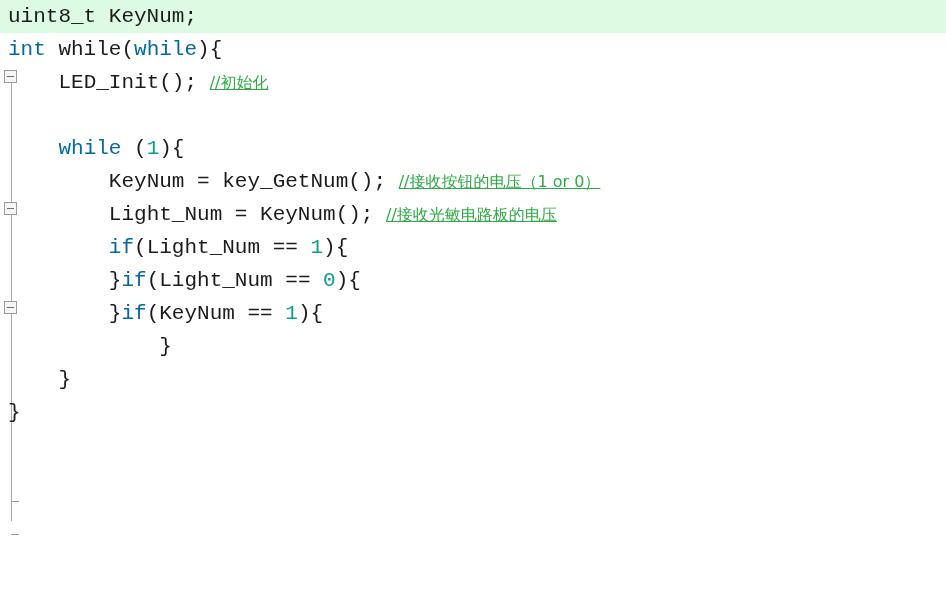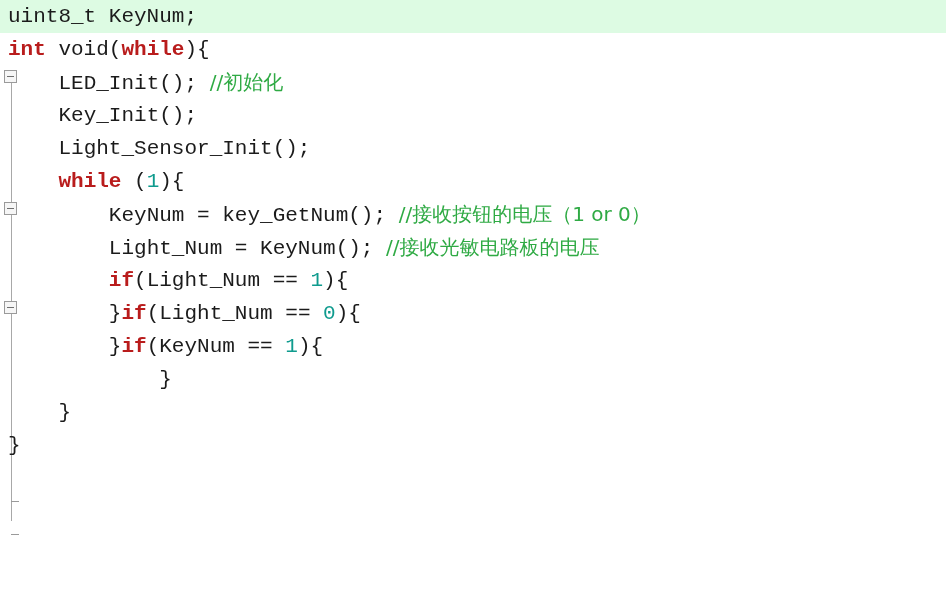--- a/index.html
+++ b/index.html
@@ -97,28 +97,29 @@
     font-family: "Liberation Mono", "DejaVu Sans Mono", monospace;
     color: #1b1b1b;
     padding-left: 8px;
     letter-spacing: 0px;
   }
   .line.current {
     background: #ddfbe3;
   }
 
   
-  .kw   { color: #b91c1c; font-weight: bold; }   
+  .kw   { color: #0369a1; }   
   .num  { color: #0f9b8e; }   
   .cmt  { color: #2faa44; }   
   .pln  { color: #1b1b1b; }   
 
   .cmt-cjk {
     font-family: "DejaVu Sans", "Liberation Sans", sans-serif;
-    font-size: 20px;
+    font-size: 16px;
+    text-decoration: underline;
   }
 </style>
 </head>
 <body>
 
 <div id="editor">
 
   <div class="gutter">
     <div class="gutter-edge"></div>
     <div id="gutter-marks">
@@ -129,24 +130,23 @@
         <div class="fold-box" style="top: 202px;"></div>
         <div class="fold-box" style="top: 301px;"></div>
         <div class="fold-end" style="top: 501px;"></div>
         <div class="fold-end" style="top: 534px;"></div>
       </div>
   </div>
 
   <div class="code-area">
     <div id="code-lines">
         <div class="line current"><span class="pln">uint8_t KeyNum;</span></div>
-        <div class="line"><span class="kw">int</span><span class="pln"> void(</span><span class="kw">while</span><span class="pln">){</span></div>
+        <div class="line"><span class="kw">int</span><span class="pln"> while(</span><span class="kw">while</span><span class="pln">){</span></div>
         <div class="line"><span class="pln">    </span><span class="pln">LED_Init(); </span><span class="cmt cmt-cjk">//初始化</span></div>
-        <div class="line"><span class="pln">    </span><span class="pln">Key_Init();</span></div>
-        <div class="line"><span class="pln">    </span><span class="pln">Light_Sensor_Init();</span></div>
+        <div class="line"><span class="pln">    </span></div>
         <div class="line"><span class="pln">    </span><span class="kw">while</span><span class="pln"> (</span><span class="num">1</span><span class="pln">){</span></div>
         <div class="line"><span class="pln">        </span><span class="pln">KeyNum = key_GetNum(); </span><span class="cmt cmt-cjk">//接收按钮的电压（1 or 0）</span></div>
         <div class="line"><span class="pln">        </span><span class="pln">Light_Num = KeyNum(); </span><span class="cmt cmt-cjk">//接收光敏电路板的电压</span></div>
         <div class="line"><span class="pln">        </span><span class="kw">if</span><span class="pln">(Light_Num == </span><span class="num">1</span><span class="pln">){</span></div>
         <div class="line"><span class="pln">        </span><span class="pln">}</span><span class="kw">if</span><span class="pln">(Light_Num == </span><span class="num">0</span><span class="pln">){</span></div>
         <div class="line"><span class="pln">        </span><span class="pln">}</span><span class="kw">if</span><span class="pln">(KeyNum == </span><span class="num">1</span><span class="pln">){</span></div>
         <div class="line"><span class="pln">            </span><span class="pln">}</span></div>
         <div class="line"><span class="pln">    </span><span class="pln">}</span></div>
         <div class="line"><span class="pln">}</span></div>
       </div>

